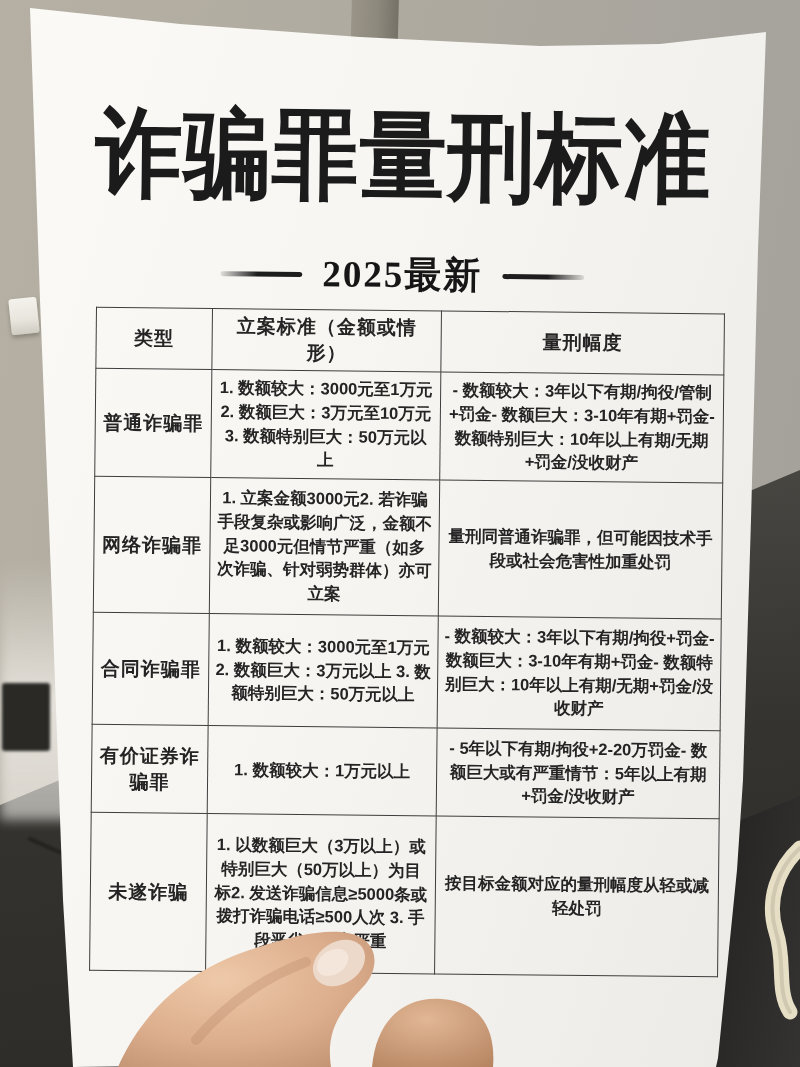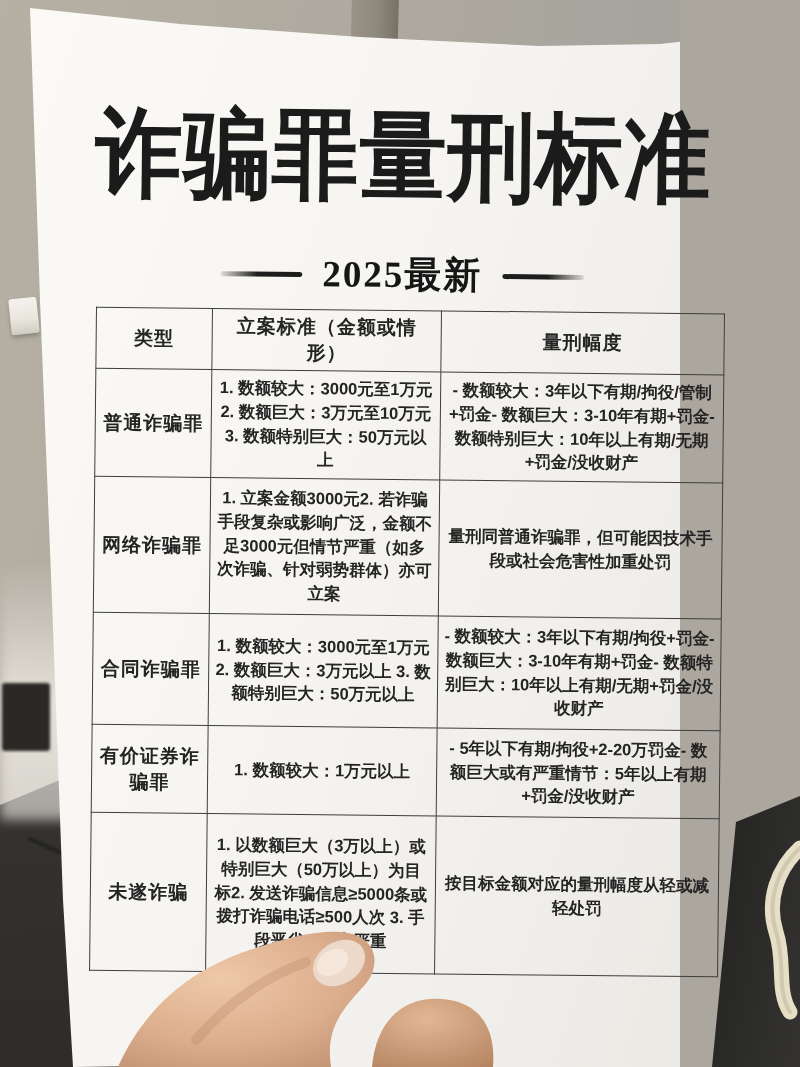--- a/index.html
+++ b/index.html
@@ -1,21 +1,21 @@
 <!DOCTYPE html>
 <html><head>
 <meta charset="utf-8">
 <style>
   html,body{margin:0;padding:0;}
   body{
     width:800px;height:1067px;position:relative;overflow:hidden;
     font-family:"Liberation Sans", sans-serif;
     background:#aba79e;
   }
-  .layer{position:absolute;left:0;top:0;width:680px;height:1067px;}
+  .layer{position:absolute;left:0;top:0;width:800px;height:1067px;}
 
   
   .wall{
     background:linear-gradient(100deg,#b6b0a4 0%,#b0aba0 35%,#a8a59e 70%,#a3a19b 100%);
   }
   .wall-bright{
     position:absolute;left:0;top:560px;width:120px;height:260px;
     background:linear-gradient(180deg,rgba(245,243,238,0) 0%,rgba(246,243,238,.75) 55%,rgba(240,238,232,.6) 100%);
     filter:blur(6px);
   }

